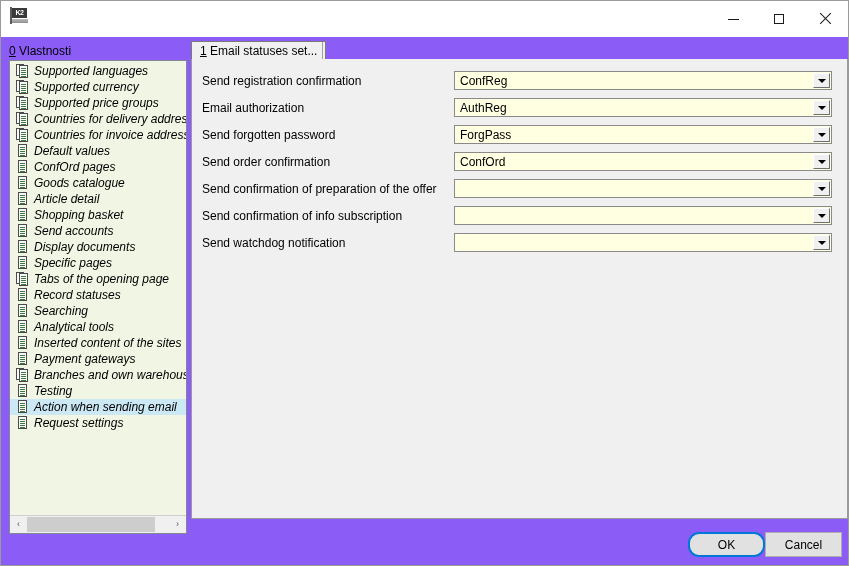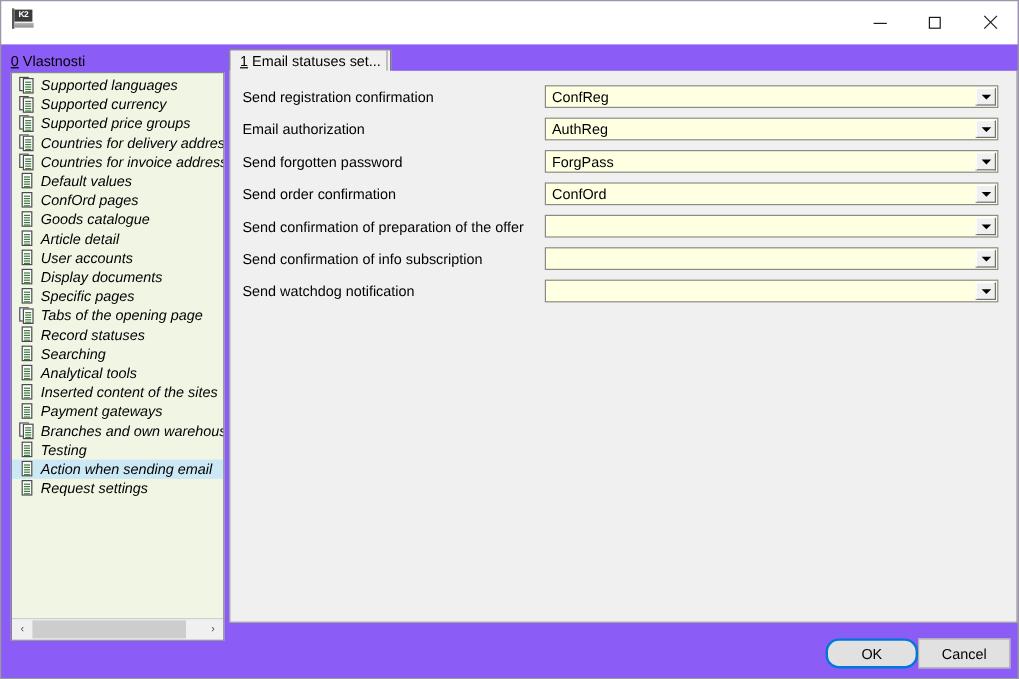--- a/index.html
+++ b/index.html
@@ -262,21 +262,27 @@
         <div class="list-item">
           <span class="doc-ico">
             <span class="page"></span>
           </span>
           <span class="li-label">Article detail</span>
         </div>
         <div class="list-item">
           <span class="doc-ico">
             <span class="page"></span>
           </span>
-          <span class="li-label">User accounts</span>
+          <span class="li-label">Shopping basket</span>
+        </div>
+        <div class="list-item">
+          <span class="doc-ico">
+            <span class="page"></span>
+          </span>
+          <span class="li-label">Send accounts</span>
         </div>
         <div class="list-item">
           <span class="doc-ico">
             <span class="page"></span>
           </span>
           <span class="li-label">Display documents</span>
         </div>
         <div class="list-item">
           <span class="doc-ico">
             <span class="page"></span>

